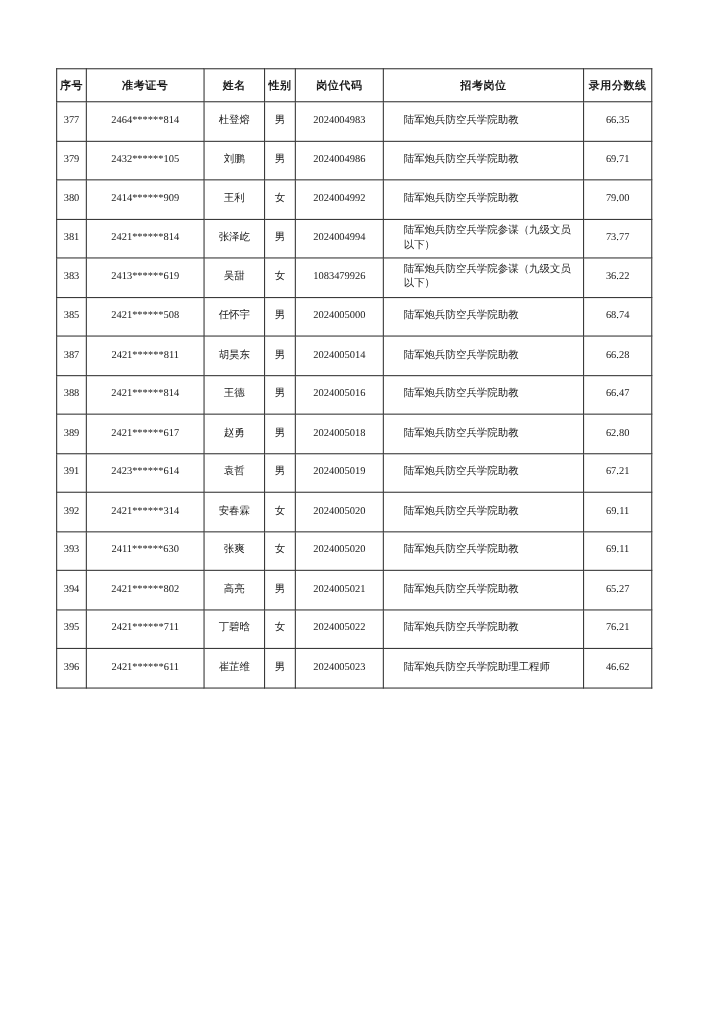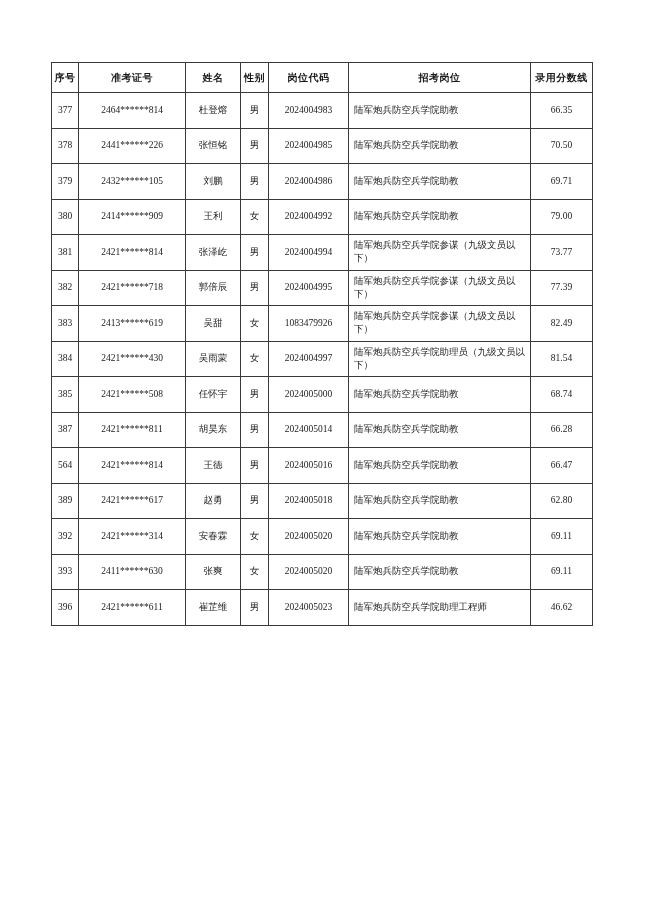--- a/index.html
+++ b/index.html
@@ -41,21 +41,21 @@
   }
   table.results td {
     height: 35.5px;
     font-size: 9.5px;
     text-align: center;
     vertical-align: middle;
     line-height: 1.35;
   }
   table.results td.col-job {
     text-align: left;
-    padding-left: 5px;
+    padding-left: 18px;
     padding-right: 3px;
   }
   col.c-seq   { width: 27px; }
   col.c-id    { width: 107px; }
   col.c-name  { width: 55px; }
   col.c-sex   { width: 28px; }
   col.c-code  { width: 80px; }
   col.c-job   { width: 182px; }
   col.c-score { width: 62px; }
 </style>
@@ -88,29 +88,20 @@
     <tr>
       <td class="col-seq">377</td>
       <td class="col-id">2464******814</td>
       <td class="col-name">杜登熔</td>
       <td class="col-sex">男</td>
       <td class="col-code">2024004983</td>
       <td class="col-job">陆军炮兵防空兵学院助教</td>
       <td class="col-score">66.35</td>
     </tr>
 
-    <tr>
-      <td class="col-seq">378</td>
-      <td class="col-id">2441******226</td>
-      <td class="col-name">张恒铭</td>
-      <td class="col-sex">男</td>
-      <td class="col-code">2024004985</td>
-      <td class="col-job">陆军炮兵防空兵学院助教</td>
-      <td class="col-score">70.50</td>
-    </tr>
 
     <tr>
       <td class="col-seq">379</td>
       <td class="col-id">2432******105</td>
       <td class="col-name">刘鹏</td>
       <td class="col-sex">男</td>
       <td class="col-code">2024004986</td>
       <td class="col-job">陆军炮兵防空兵学院助教</td>
       <td class="col-score">69.71</td>
     </tr>
@@ -128,49 +119,31 @@
     <tr>
       <td class="col-seq">381</td>
       <td class="col-id">2421******814</td>
       <td class="col-name">张泽屹</td>
       <td class="col-sex">男</td>
       <td class="col-code">2024004994</td>
       <td class="col-job">陆军炮兵防空兵学院参谋（九级文员以下）</td>
       <td class="col-score">73.77</td>
     </tr>
 
-    <tr>
-      <td class="col-seq">382</td>
-      <td class="col-id">2421******718</td>
-      <td class="col-name">郭倍辰</td>
-      <td class="col-sex">男</td>
-      <td class="col-code">2024004995</td>
-      <td class="col-job">陆军炮兵防空兵学院参谋（九级文员以下）</td>
-      <td class="col-score">77.39</td>
-    </tr>
 
     <tr>
       <td class="col-seq">383</td>
       <td class="col-id">2413******619</td>
       <td class="col-name">吴甜</td>
       <td class="col-sex">女</td>
       <td class="col-code">1083479926</td>
       <td class="col-job">陆军炮兵防空兵学院参谋（九级文员以下）</td>
-      <td class="col-score">82.49</td>
-    </tr>
-
-    <tr>
-      <td class="col-seq">384</td>
-      <td class="col-id">2421******430</td>
-      <td class="col-name">吴雨蒙</td>
-      <td class="col-sex">女</td>
-      <td class="col-code">2024004997</td>
-      <td class="col-job">陆军炮兵防空兵学院助理员（九级文员以下）</td>
-      <td class="col-score">81.54</td>
-    </tr>
+      <td class="col-score">36.22</td>
+    </tr>
+
 
     <tr>
       <td class="col-seq">385</td>
       <td class="col-id">2421******508</td>
       <td class="col-name">任怀宇</td>
       <td class="col-sex">男</td>
       <td class="col-code">2024005000</td>
       <td class="col-job">陆军炮兵防空兵学院助教</td>
       <td class="col-score">68.74</td>
     </tr>
@@ -180,40 +153,49 @@
       <td class="col-seq">387</td>
       <td class="col-id">2421******811</td>
       <td class="col-name">胡昊东</td>
       <td class="col-sex">男</td>
       <td class="col-code">2024005014</td>
       <td class="col-job">陆军炮兵防空兵学院助教</td>
       <td class="col-score">66.28</td>
     </tr>
 
     <tr>
-      <td class="col-seq">564</td>
+      <td class="col-seq">388</td>
       <td class="col-id">2421******814</td>
       <td class="col-name">王德</td>
       <td class="col-sex">男</td>
       <td class="col-code">2024005016</td>
       <td class="col-job">陆军炮兵防空兵学院助教</td>
       <td class="col-score">66.47</td>
     </tr>
 
     <tr>
       <td class="col-seq">389</td>
       <td class="col-id">2421******617</td>
       <td class="col-name">赵勇</td>
       <td class="col-sex">男</td>
       <td class="col-code">2024005018</td>
       <td class="col-job">陆军炮兵防空兵学院助教</td>
       <td class="col-score">62.80</td>
     </tr>
 
 
+    <tr>
+      <td class="col-seq">391</td>
+      <td class="col-id">2423******614</td>
+      <td class="col-name">袁哲</td>
+      <td class="col-sex">男</td>
+      <td class="col-code">2024005019</td>
+      <td class="col-job">陆军炮兵防空兵学院助教</td>
+      <td class="col-score">67.21</td>
+    </tr>
 
     <tr>
       <td class="col-seq">392</td>
       <td class="col-id">2421******314</td>
       <td class="col-name">安春霖</td>
       <td class="col-sex">女</td>
       <td class="col-code">2024005020</td>
       <td class="col-job">陆军炮兵防空兵学院助教</td>
       <td class="col-score">69.11</td>
     </tr>
@@ -221,21 +203,39 @@
     <tr>
       <td class="col-seq">393</td>
       <td class="col-id">2411******630</td>
       <td class="col-name">张爽</td>
       <td class="col-sex">女</td>
       <td class="col-code">2024005020</td>
       <td class="col-job">陆军炮兵防空兵学院助教</td>
       <td class="col-score">69.11</td>
     </tr>
 
-
+    <tr>
+      <td class="col-seq">394</td>
+      <td class="col-id">2421******802</td>
+      <td class="col-name">高亮</td>
+      <td class="col-sex">男</td>
+      <td class="col-code">2024005021</td>
+      <td class="col-job">陆军炮兵防空兵学院助教</td>
+      <td class="col-score">65.27</td>
+    </tr>
+
+    <tr>
+      <td class="col-seq">395</td>
+      <td class="col-id">2421******711</td>
+      <td class="col-name">丁碧晗</td>
+      <td class="col-sex">女</td>
+      <td class="col-code">2024005022</td>
+      <td class="col-job">陆军炮兵防空兵学院助教</td>
+      <td class="col-score">76.21</td>
+    </tr>
 
     <tr>
       <td class="col-seq">396</td>
       <td class="col-id">2421******611</td>
       <td class="col-name">崔芷维</td>
       <td class="col-sex">男</td>
       <td class="col-code">2024005023</td>
       <td class="col-job">陆军炮兵防空兵学院助理工程师</td>
       <td class="col-score">46.62</td>
     </tr>

